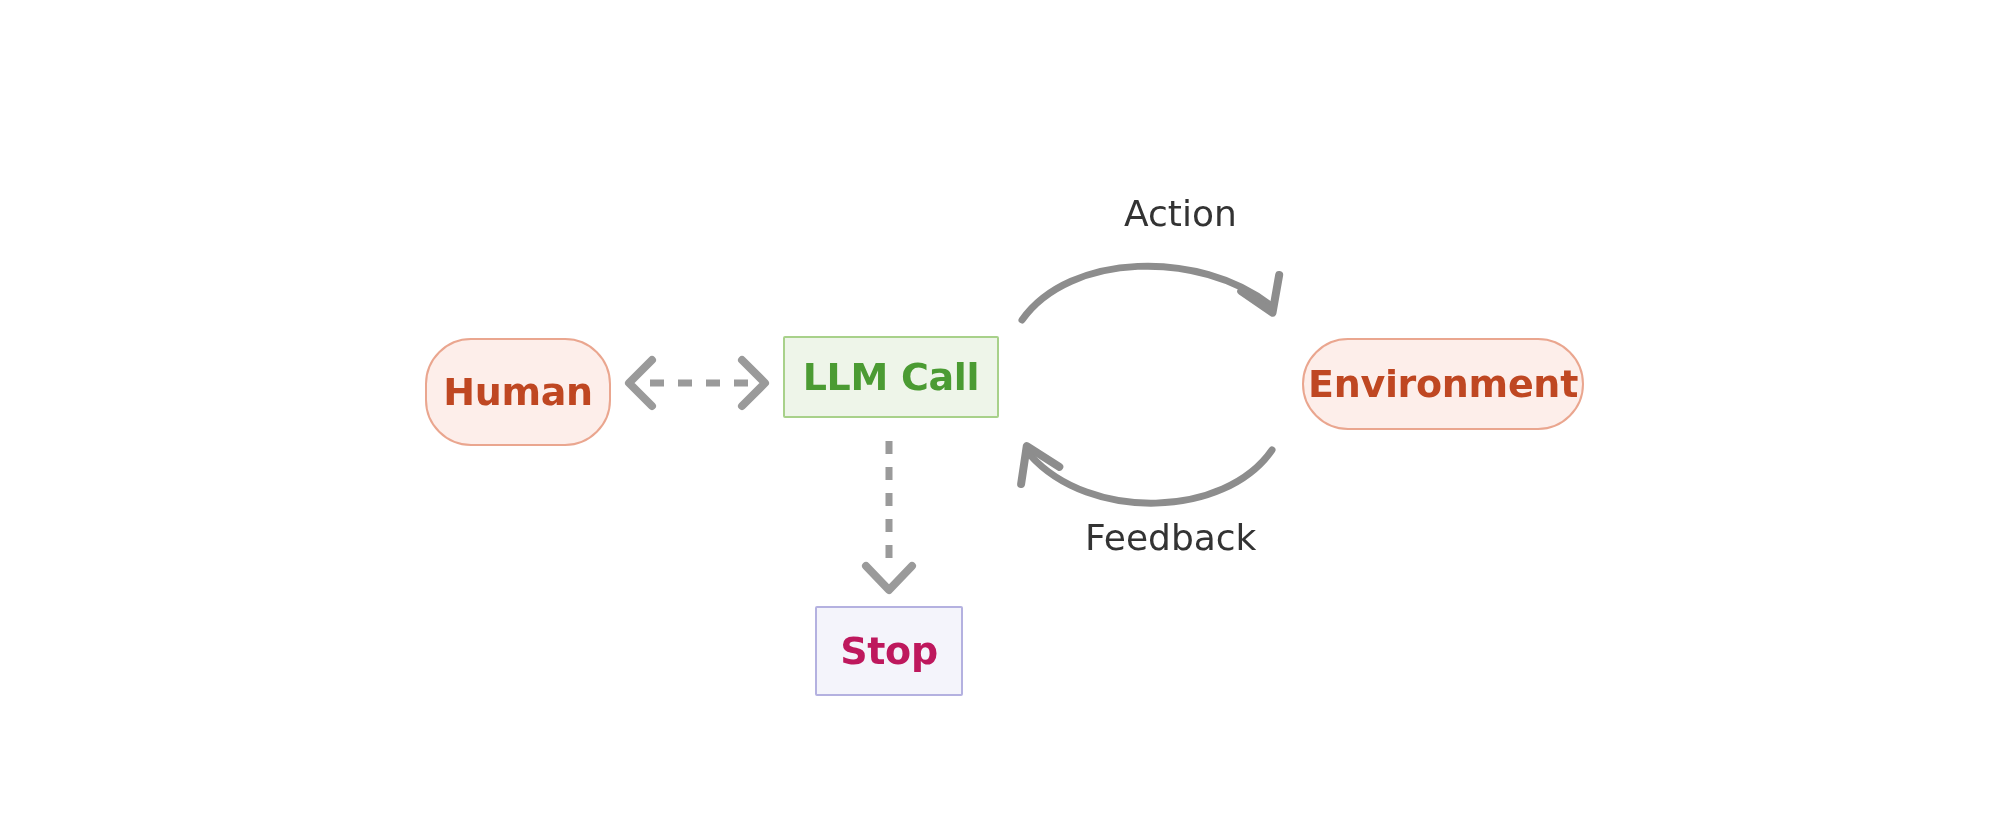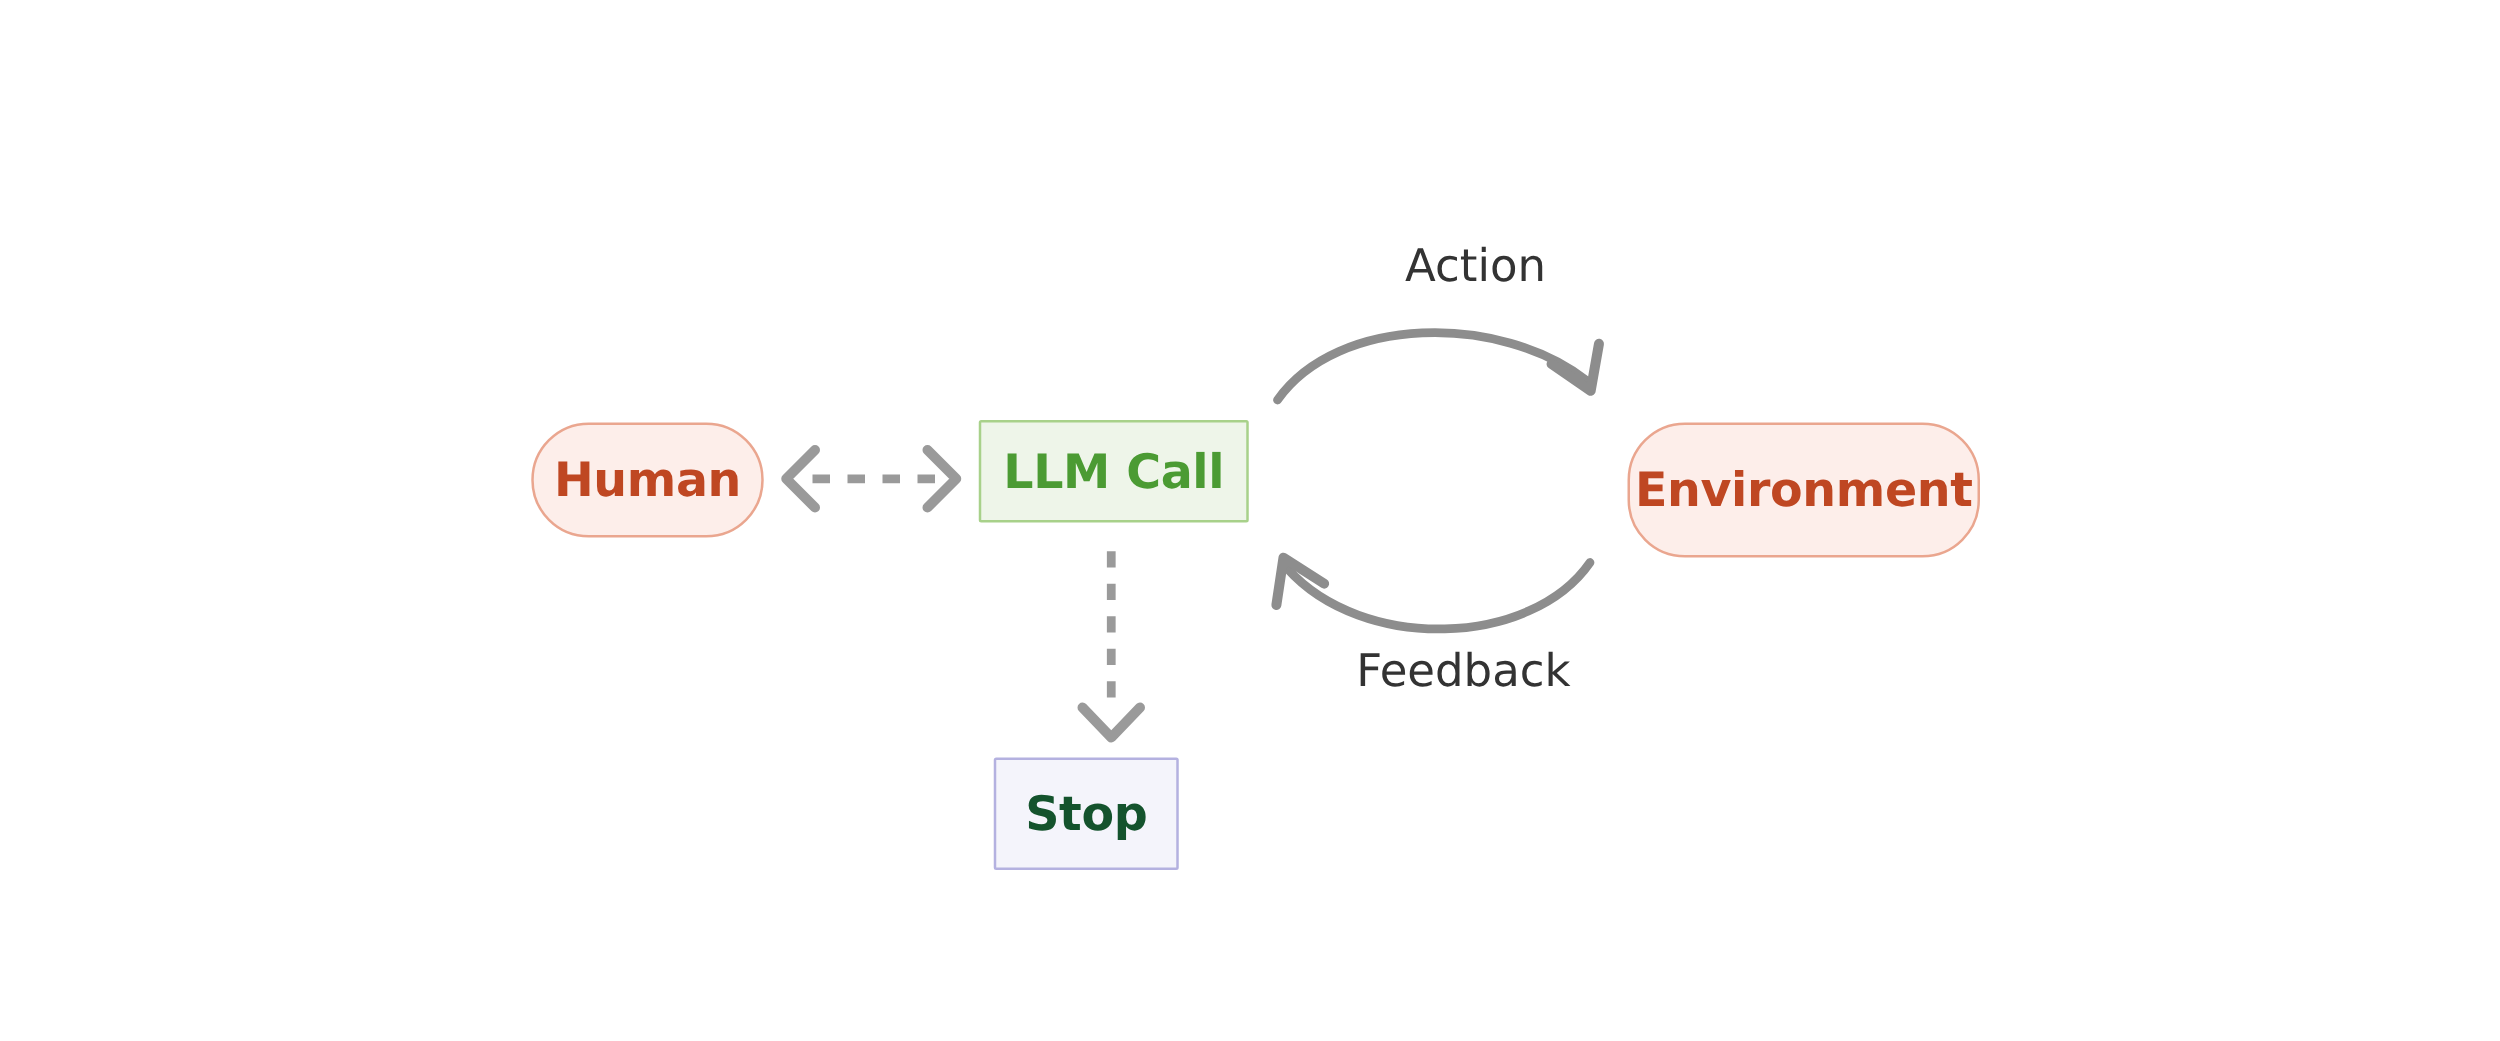--- a/index.html
+++ b/index.html
@@ -34,61 +34,61 @@
     justify-content: center;
     font-weight: bold;
     letter-spacing: -0.3px;
     white-space: nowrap;
   }
   
   #node-human {
     left: 425px;
     top: 338px;
     width: 186px;
-    height: 92px;
+    height: 108px;
     border-radius: 46px;
     background: #fdeeea;
     border: 2px solid #eaa68f;
     color: #bf4722;
     font-size: 38px;
   }
   
   #node-environment {
     left: 1302px;
     top: 338px;
     width: 282px;
-    height: 108px;
+    height: 92px;
     border-radius: 46px;
     background: #fdeeea;
     border: 2px solid #eaa68f;
     color: #bf4722;
     font-size: 38px;
   }
   
   #node-llm-call {
     left: 783px;
     top: 336px;
     width: 216px;
     height: 82px;
     border-radius: 2px;
     background: #eef5e9;
     border: 2px solid #a8d18a;
     color: #4b9b33;
     font-size: 38px;
   }
   
   #node-stop {
-    left: 795px;
+    left: 815px;
     top: 606px;
     width: 148px;
     height: 90px;
     border-radius: 2px;
     background: #f4f4fb;
     border: 2px solid #b4b1e0;
-    color: #14532d;
+    color: #be185d;
     font-size: 38px;
   }
   .edge-label {
     position: absolute;
     color: #333333;
     font-size: 36px;
     font-weight: normal;
     white-space: nowrap;
   }
   #label-action {

